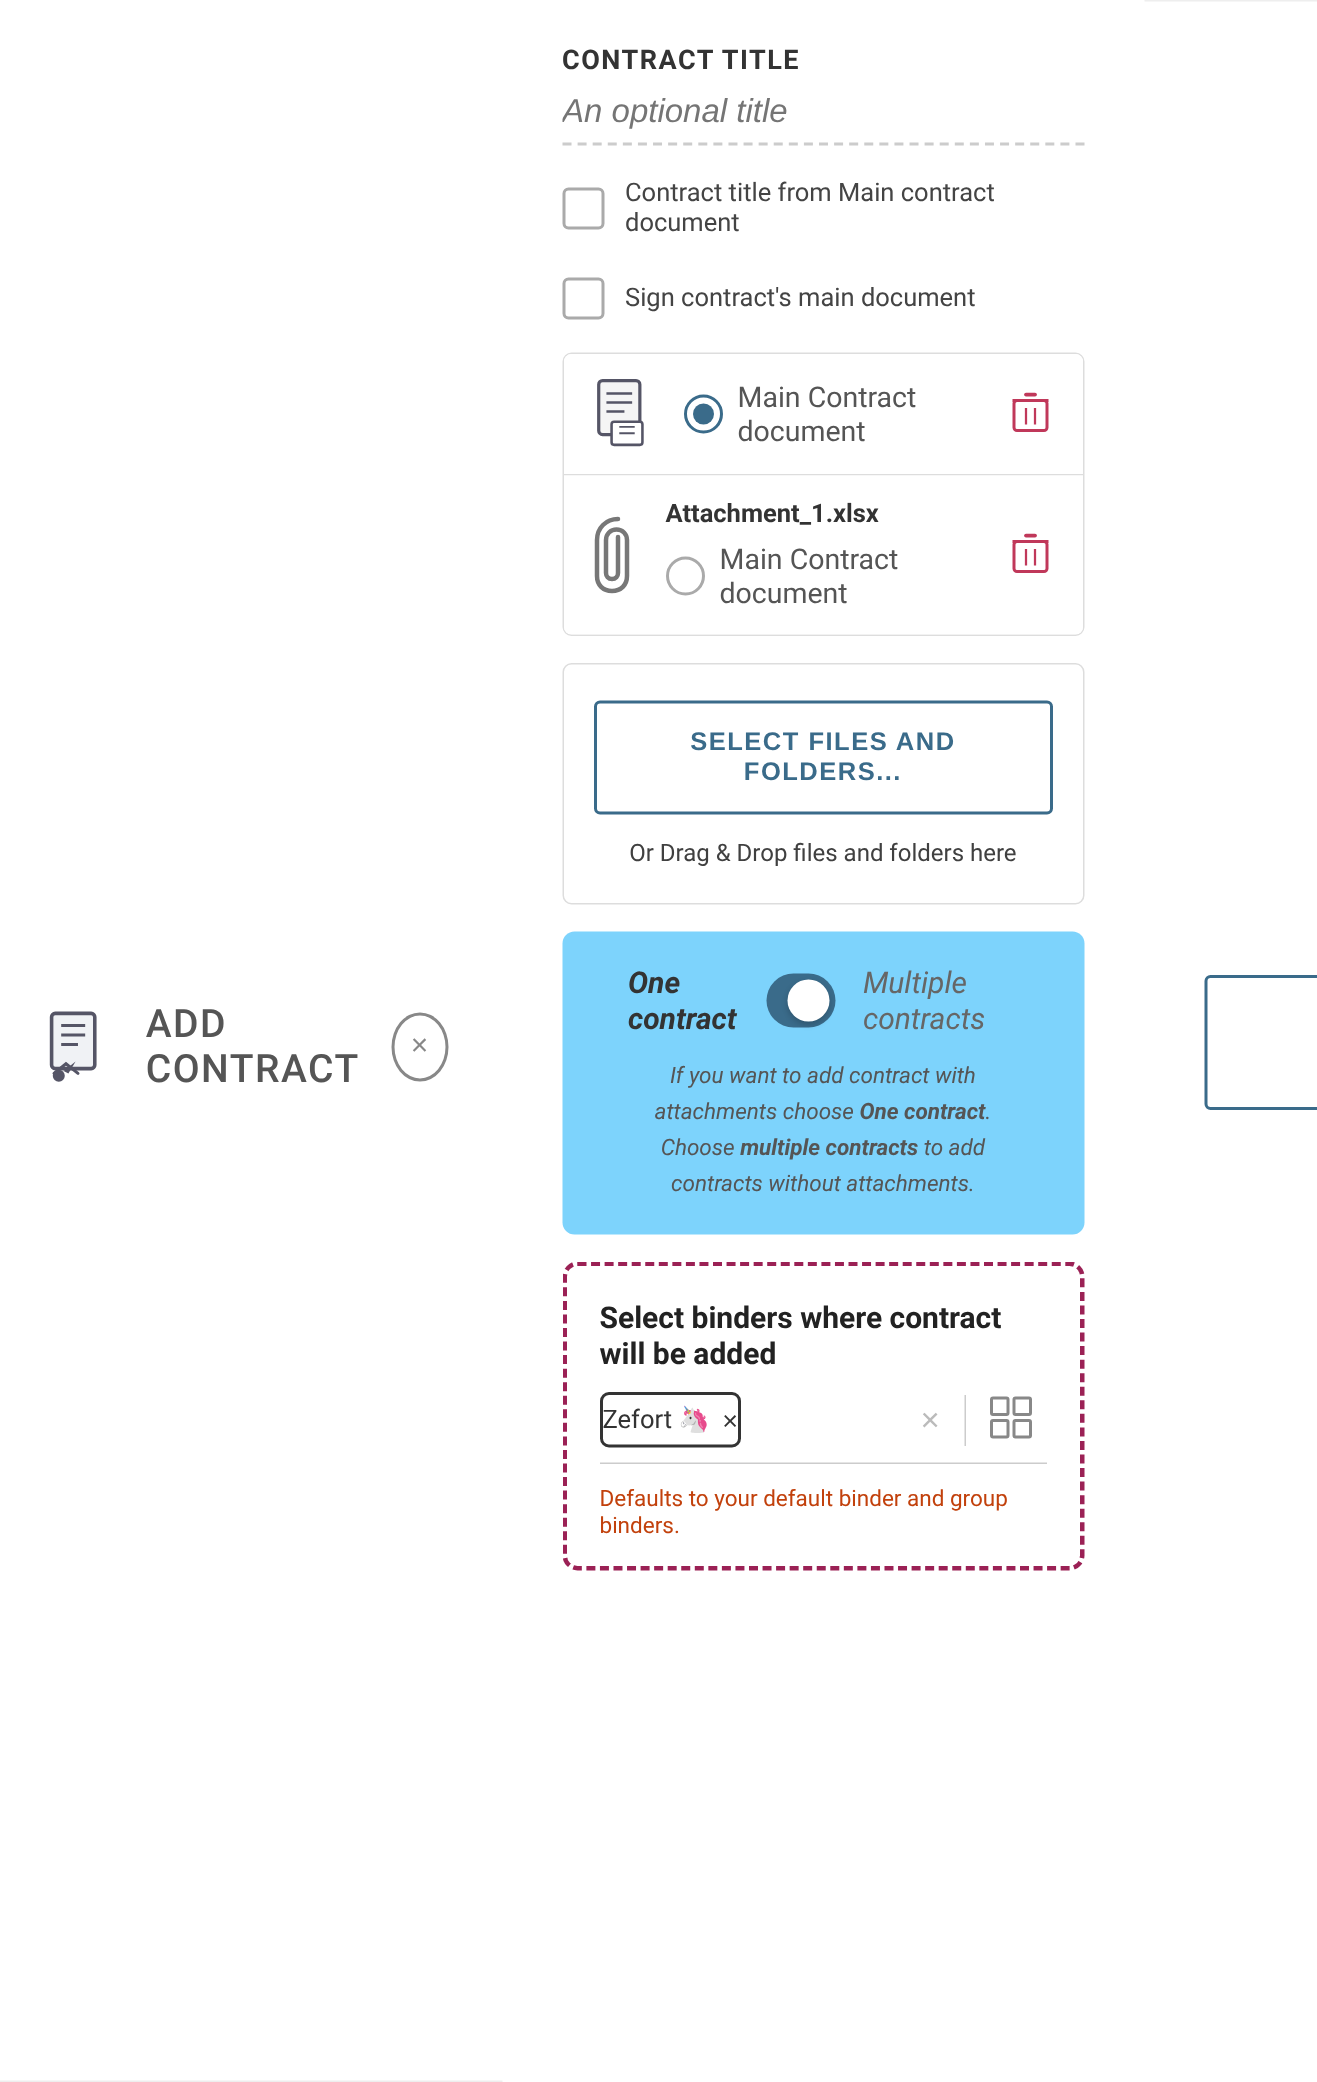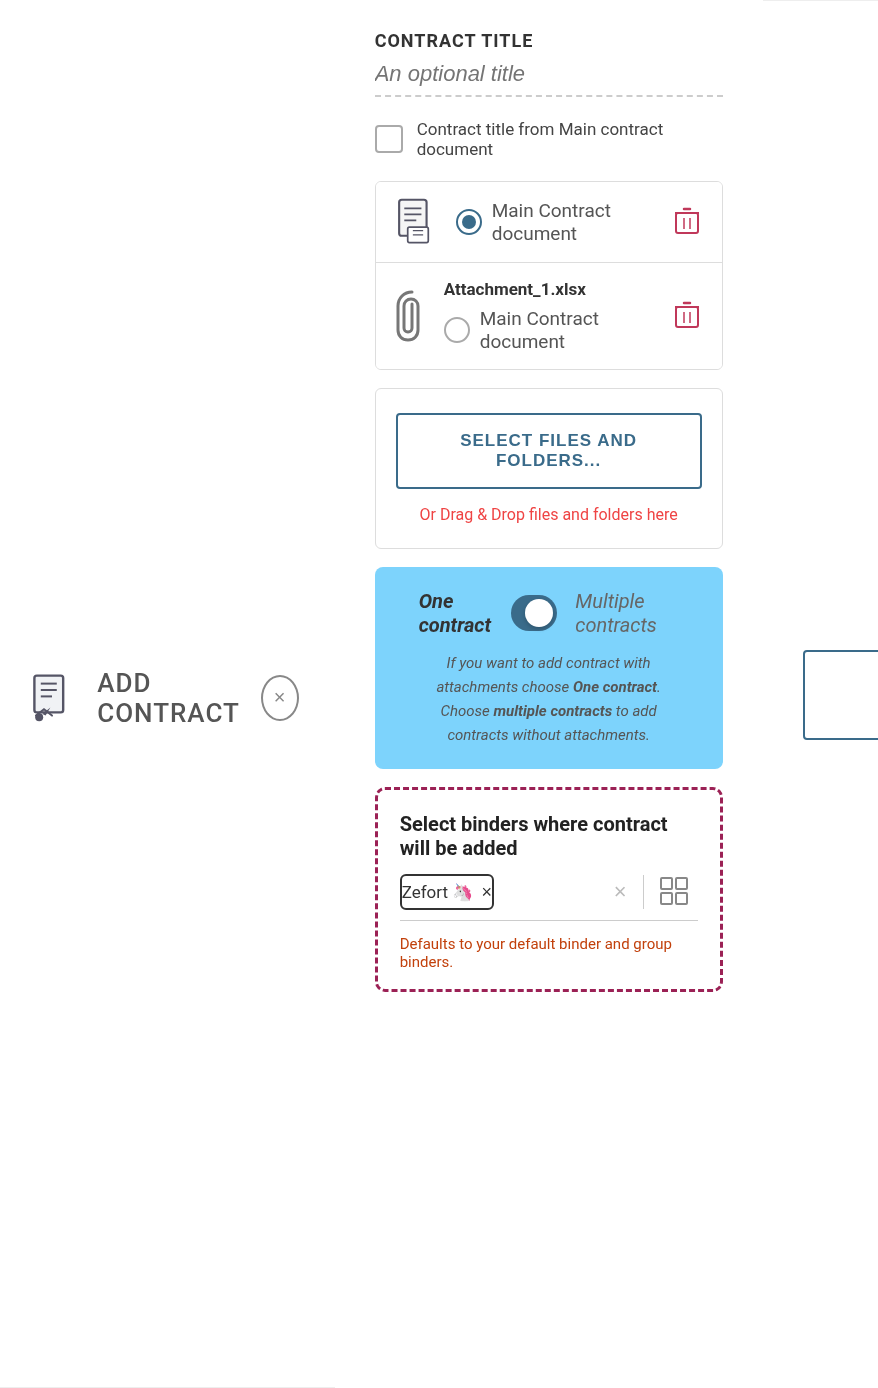--- a/index.html
+++ b/index.html
@@ -181,21 +181,21 @@
       color: #3a6b8a;
       font-size: 17px;
       font-weight: 700;
       letter-spacing: 1px;
       padding: 16px 48px;
       border-radius: 4px;
       cursor: pointer;
     }
     .drag-drop-text {
       font-size: 16px;
-      color: #ef4444;
+      color: #404040;
     }
     .toggle-section {
       background: #7dd3fc;
       border-radius: 8px;
       padding: 22px 44px;
       display: flex;
       flex-direction: column;
       gap: 14px;
       font-style: italic;
     }
@@ -346,20 +346,24 @@
   <div class="content">
 
     <div>
       <div class="section-label">CONTRACT TITLE</div>
       <input class="title-input" type="text" placeholder="An optional title" style="">
     </div>
 
     <div class="checkbox-row">
       <div class="checkbox-box"></div>
       <span>Contract title from Main contract document</span>
+    </div>
+    <div class="checkbox-row">
+      <div class="checkbox-box"></div>
+      <span>Sign contract's main document</span>
     </div>
 
     <div class="file-list">
 
       <div class="file-item">
         <svg class="file-icon-doc" viewBox="0 0 48 56" fill="none" xmlns="http://www.w3.org/2000/svg">
           <rect x="2" y="2" width="32" height="42" rx="3" stroke="#556" stroke-width="2.5" fill="#f5f5f5"></rect>
           <line x1="8" y1="12" x2="28" y2="12" stroke="#556" stroke-width="2"></line>
           <line x1="8" y1="19" x2="28" y2="19" stroke="#556" stroke-width="2"></line>
           <line x1="8" y1="26" x2="22" y2="26" stroke="#556" stroke-width="2"></line>

